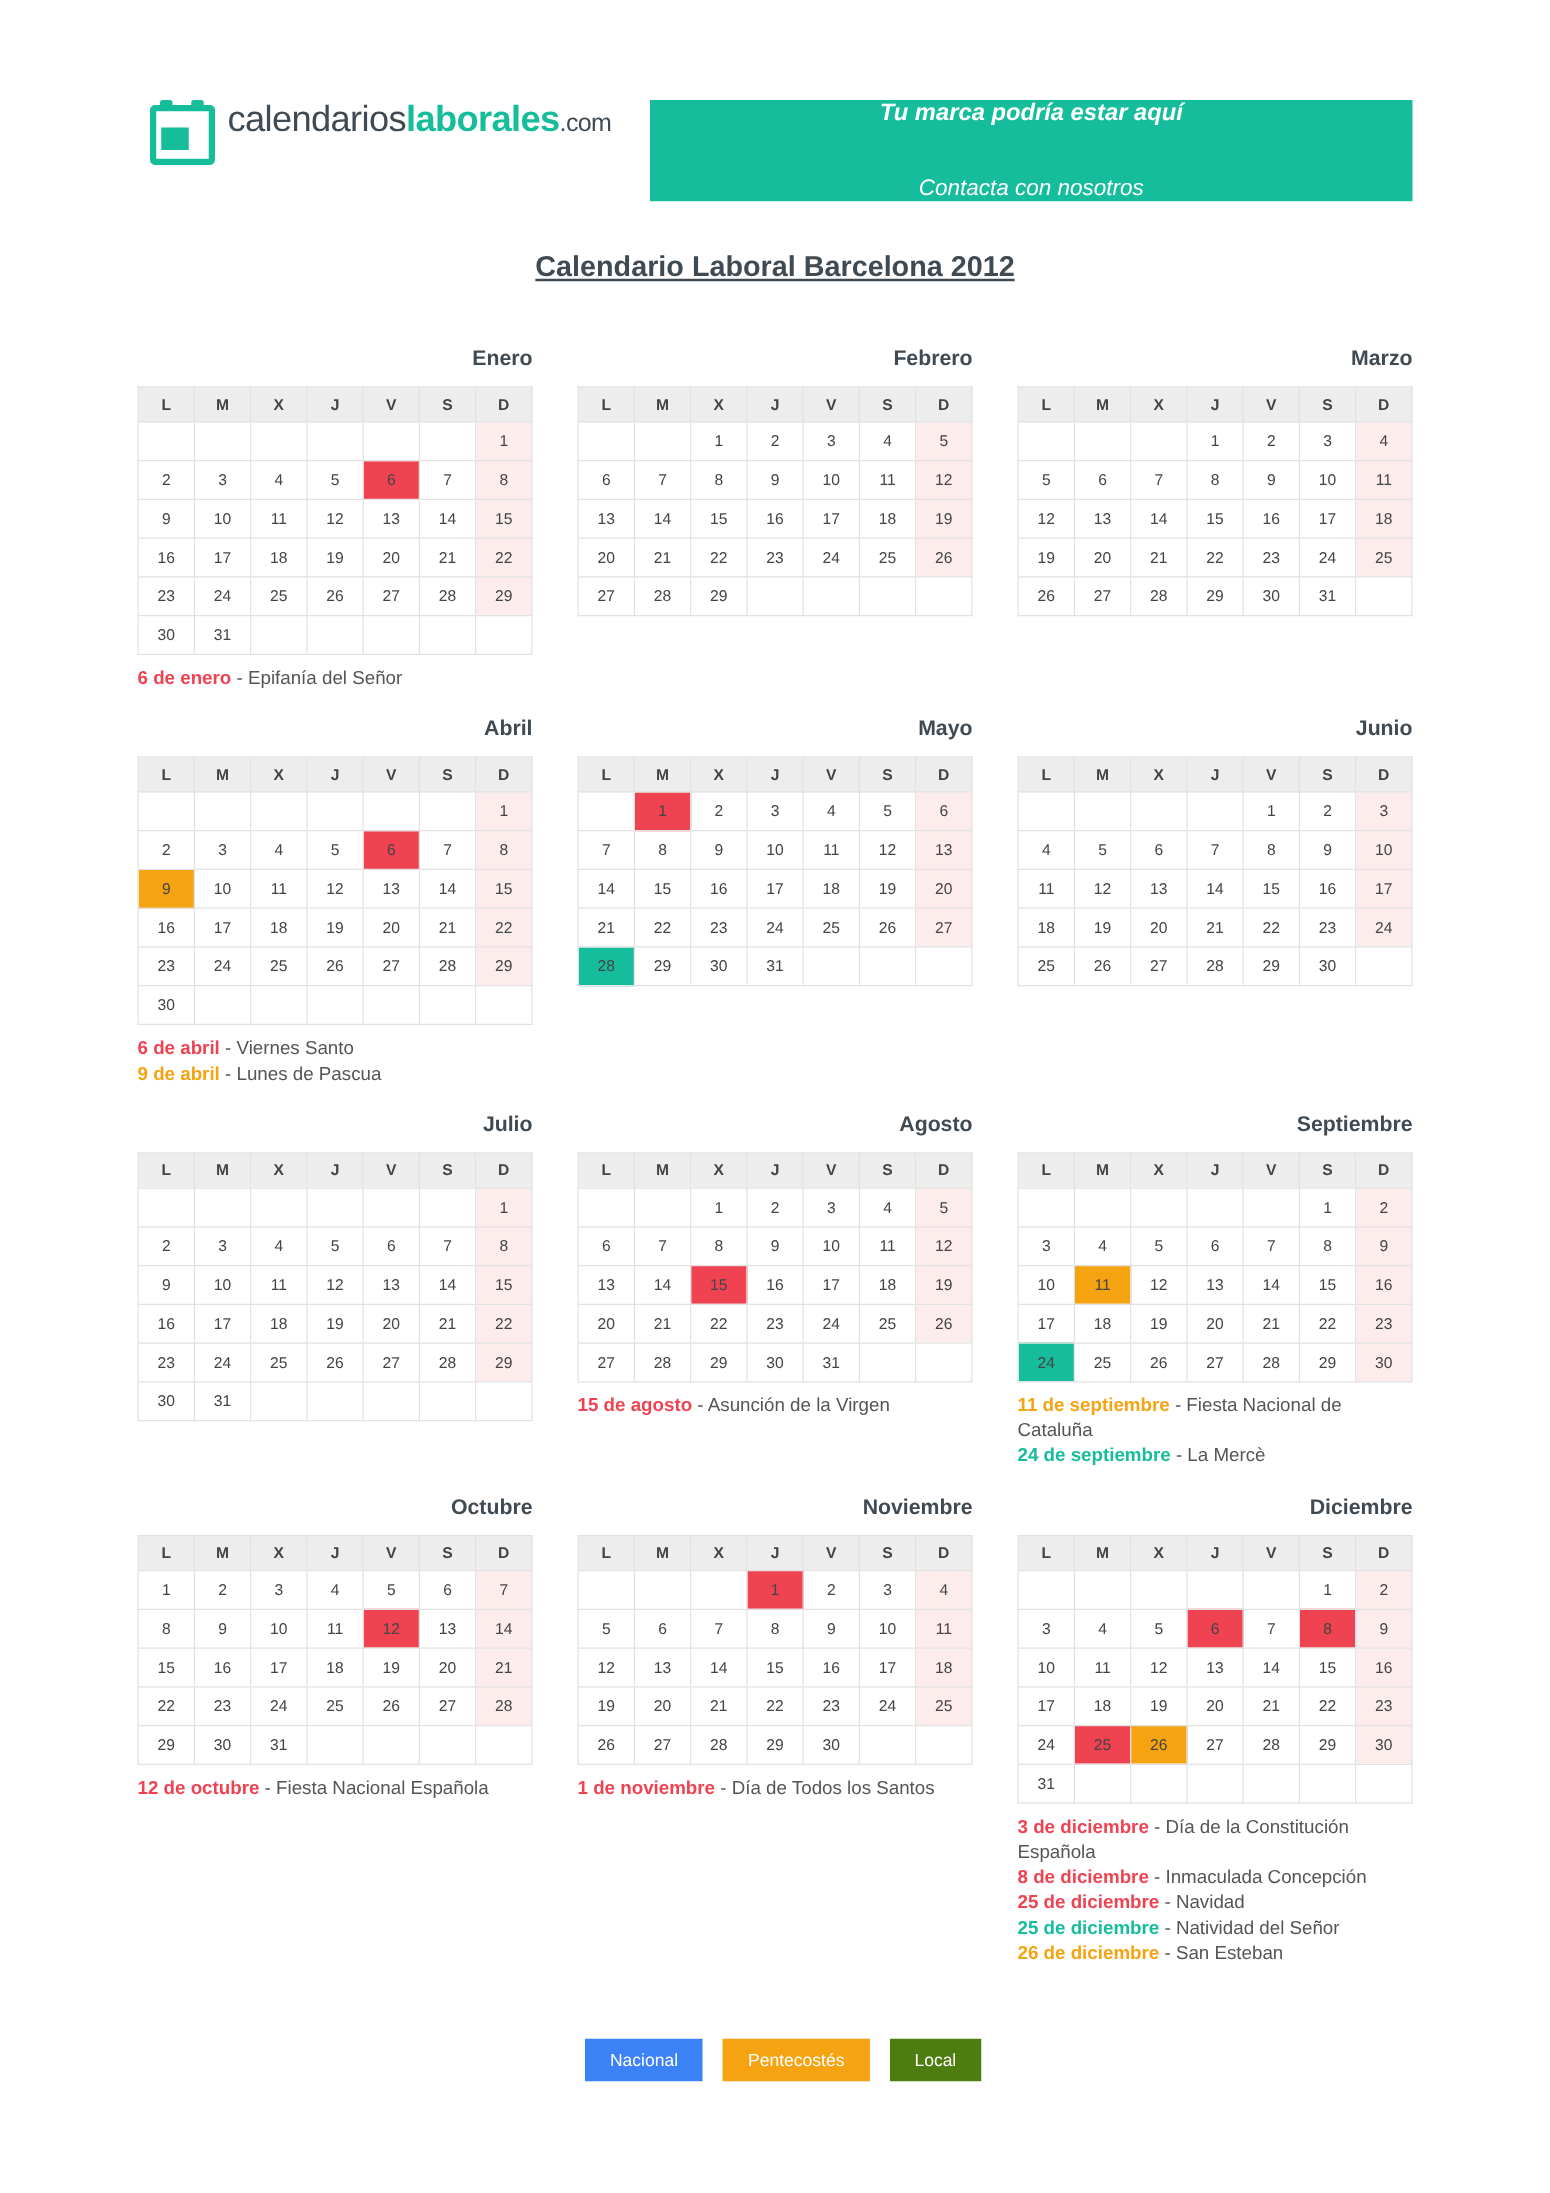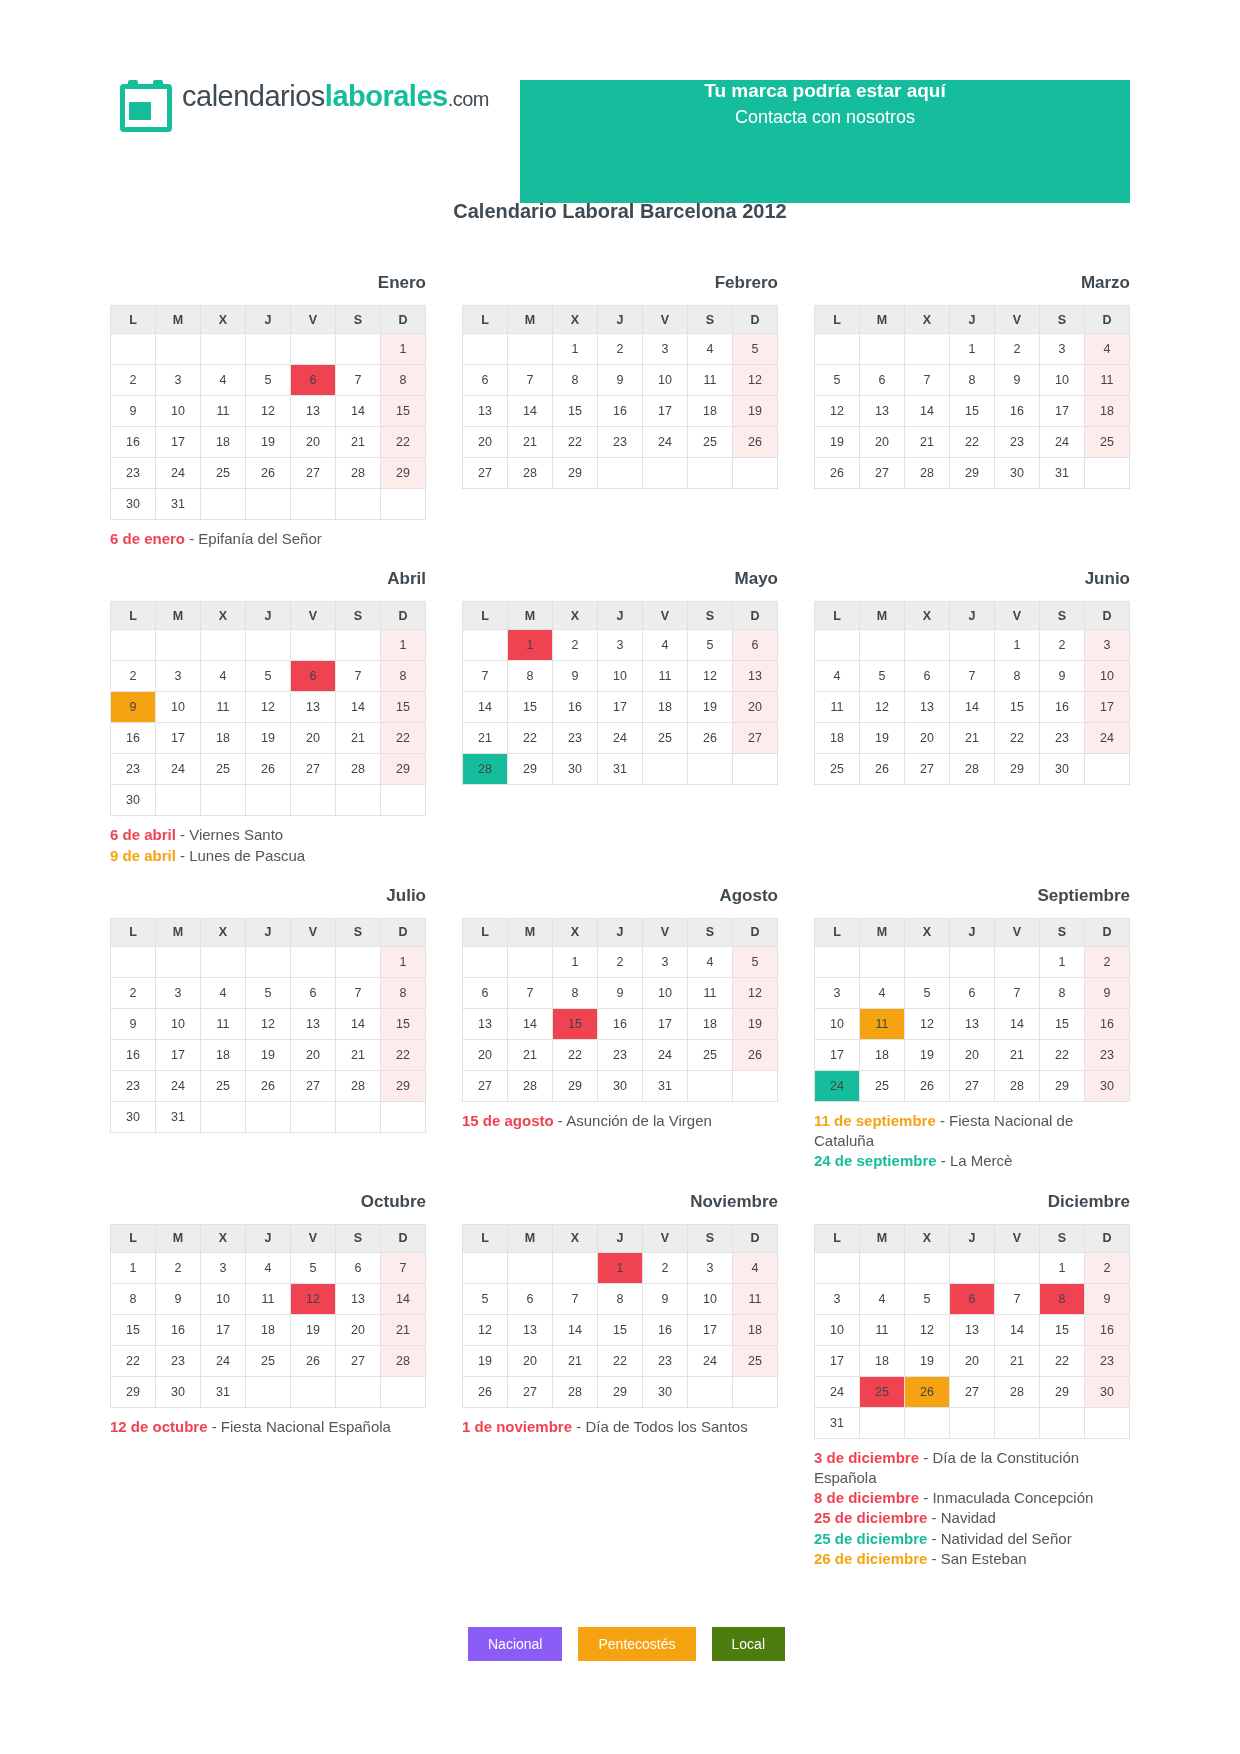--- a/index.html
+++ b/index.html
@@ -45,34 +45,36 @@
   .logo-text .t2 { color:#15bd9a; font-weight:700;}
   .logo-text .t3 { color:#3f4a52; font-size:20px;}
 
   .banner {
     flex: 1;
     background: #16bd9c;
     color: #fff;
     display:flex;
     flex-direction: column;
     align-items:center;
-    justify-content:flex-start;
+    justify-content:space-between;
     max-width: 620px;
     margin-left: 10px;
-    height: 123px;
+    height: 81px;
+    font-style: italic;
   }
   .banner .l1 { font-size: 19px; font-weight: 700; margin-bottom: 5px;}
   .banner .l2 { font-size: 18px; font-weight: 400;}
 
   .page-title {
     text-align: center;
-    font-size: 20px;
+    font-size: 23px;
     font-weight: 700;
     color: #3f4a52;
     margin: 10px 0 40px 0;
+    text-decoration: underline;
   }
 
   
   .months {
     display: grid;
     grid-template-columns: repeat(3, 1fr);
     column-gap: 36px;
     row-gap: 10px;
     padding: 0 110px;
   }
@@ -127,21 +129,21 @@
     justify-content:center;
     gap: 16px;
     margin-top: 58px;
   }
   .legend span {
     color:#fff;
     font-size: 14px;
     padding: 9px 20px;
     display:inline-block;
   }
-  .lg-nac { background:#8b5cf6;margin-left:13px; }
+  .lg-nac { background:#3b82f6;margin-left:13px; }
   .lg-aut { background:#f5a310; }
   .lg-loc { background:#4d7c0f; }
 </style>
 </head>
 <body>
 
 <div class="page">
 
   <div class="header">
     <div class="logo-wrap">

